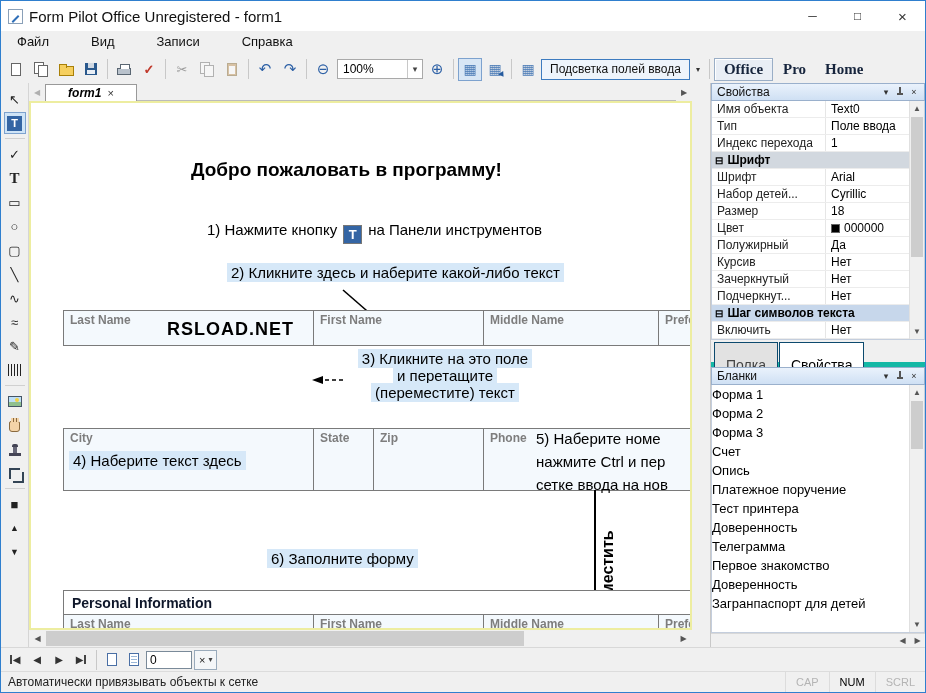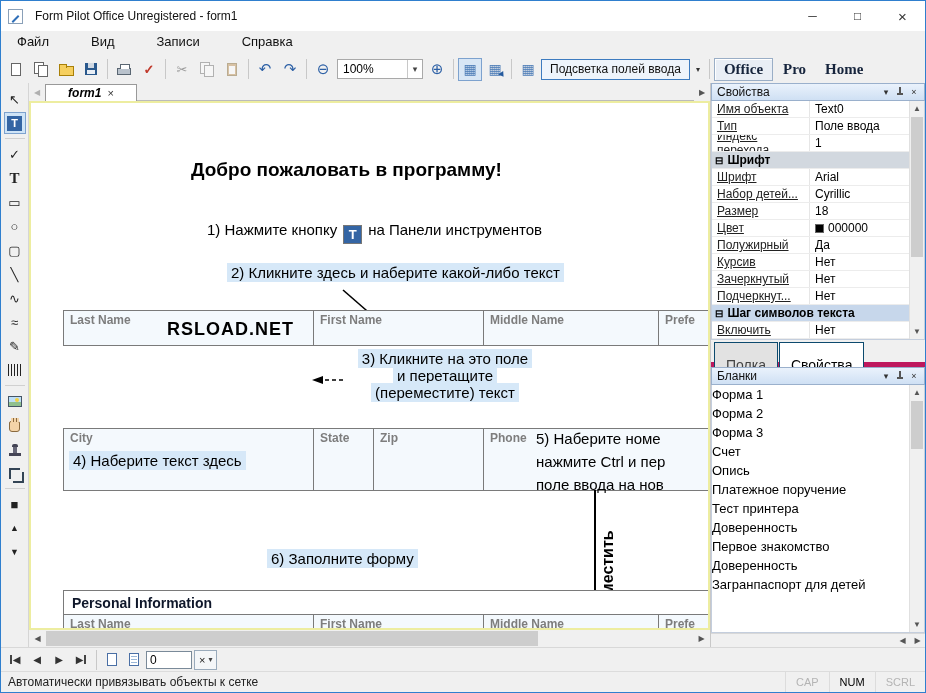--- a/index.html
+++ b/index.html
@@ -5,21 +5,21 @@
   * { margin:0; padding:0; box-sizing:border-box; }
   body { font-family:"Liberation Sans",sans-serif; background:#888; }
   .w { width:926px; height:693px; background:#f0f0f0; border:1px solid #2f7fce;
        display:flex; flex-direction:column; overflow:hidden; }
 
   
   .tb { height:30px; background:#fff; display:flex; align-items:center; padding-left:7px; }
   .appico { width:15px; height:15px; background:#fff; border:1px solid #8aa0b8; position:relative; }
   .appico::after { content:""; position:absolute; left:2px; bottom:3px; width:9px; height:2px;
                    background:#2f6fb8; transform:rotate(-45deg); }
-  .tb .ttl { font-size:12px; color:#111; margin-left:12px; flex:1; }
+  .tb .ttl { font-size:15px; color:#111; margin-left:6px; flex:1; }
   .wbtn { width:45px; height:29px; display:flex; align-items:center; justify-content:center;
           font-size:12px; color:#333; }
   .wbtn.cl { font-size:15px; }
 
   
   .mb { height:24px; display:flex; padding-left:7px; background:#f0f0f0;gap:24px; }
   .mi { font-size:13px; color:#111; padding:3px 9px; }
 
   
   .tlb { height:28px; display:flex; align-items:center; padding:0 3px; background:#f0f0f0; gap:1px; }
@@ -87,35 +87,35 @@
            font-weight:bold; font-size:16px; }
   .pinf { position:absolute; border:1px solid #7a7a7a; background:#fff; font-size:14px;
           font-weight:bold; color:#0f172a; padding:4px 0 0 8px; }
   .hscroll { height:17px; display:flex; background:#f0f0f0; }
   .sarr { width:17px; height:17px; display:flex; align-items:center; justify-content:center;
           font-size:8px; color:#555; }
   .strack { flex:1; position:relative; }
   .sthumb { position:absolute; left:0; top:1px; bottom:1px; width:76%; background:#cdcdcd; }
 
   
-  .rp { width:215px; border-left:1px solid #c8c8c8; display:flex; flex-direction:column; background:#be185d; }
+  .rp { width:215px; border-left:1px solid #c8c8c8; display:flex; flex-direction:column; background:#14b8a6;margin-left:18px; }
   .phead { height:18px; background:linear-gradient(#eaf2fc,#cfe0f4); border:1px solid #9ab0cc;
            display:flex; align-items:center; padding:0 3px 0 5px; font-size:12px; color:#111; }
   .phead .sp { flex:1; }
   .hic { width:14px; height:14px; display:flex; align-items:center; justify-content:center;
          font-size:9px; color:#333; }
   .pin { position:relative; width:12px; height:12px; }
   .pin::before { content:""; position:absolute; left:5px; top:1px; width:2px; height:6px; background:#555; }
   .pin::after  { content:""; position:absute; }
   .pin i { position:absolute; left:3px; top:7px; width:6px; height:2px; background:#555; }
   .pgridwrap { position:relative; background:#fff; border:1px solid #c4cedd; border-top:none; }
   .pgrid { margin-right:15px; }
   .prow { height:17px; display:flex; align-items:center; font-size:12px; border-bottom:1px solid #ececec; }
-  .plab { width:98px; padding-left:5px; color:#222; border-right:1px solid #e6e6e6; height:100%;
-          display:flex; align-items:center; overflow:hidden;text-decoration:underline; }
+  .plab { width:114px; padding-left:5px; color:#222; border-right:1px solid #e6e6e6; height:100%;
+          display:flex; align-items:center; overflow:hidden; }
   .pval { flex:1; padding-left:5px; color:#000; display:flex; align-items:center; gap:4px; overflow:hidden; }
   .prow.g1 { background:#d2d8df; font-weight:bold; }
   .prow.g2 { background:#c7d7eb; font-weight:bold; }
   .gic { font-size:10px; margin:0 4px 0 3px; }
   .swatch { width:9px; height:9px; background:#000; border:1px solid #666; display:inline-block; }
   .vsb { position:absolute; right:0; top:0; bottom:0; width:15px; background:#f0f0f0;
          border-left:1px solid #e0e0e0; }
   .vsb .a { height:15px; display:flex; align-items:center; justify-content:center; font-size:8px; color:#555; }
   .vsb .dn { position:absolute; bottom:0; left:0; right:0; }
   .vth { position:absolute; left:1px; right:1px; background:#cdcdcd; }
@@ -365,21 +365,21 @@
           <div class="fcell" style="flex:1;">
               <div class="flab">Phone</div>
             </div>
         </div>
 
         <div class="abs step" style="left:38px; top:349px;"><span class="hl">4) Наберите текст здесь</span></div>
 
         <div class="abs step" style="left:505px; top:324px; line-height:23px;">
           <span>5) Наберите номе</span><br>
           <span>нажмите Ctrl и пер</span><br>
-          <span>поле ввода на нов</span>
+          <span>сетке ввода на нов</span>
         </div>
 
         <div class="vline" style="left:563px; top:387px; height:144px;"></div>
         <div class="vtext" style="left:568px; top:392px; height:139px;">Переместить</div>
 
         <div class="abs step" style="left:236px; top:447px;"><span class="hl">6) Заполните форму</span></div>
 
         <div class="pinf" style="left:32px; top:487px; width:690px; height:25px;">Personal Information</div>
 
         <div class="ftab" style="left:32px; top:511px; width:690px; height:24px; border-bottom:none;">
@@ -510,20 +510,21 @@
         <div class="blist">
           <div class="bitems">
             <div class="bitem">Форма 1</div>
             <div class="bitem">Форма 2</div>
             <div class="bitem">Форма 3</div>
             <div class="bitem">Счет</div>
             <div class="bitem">Опись</div>
             <div class="bitem">Платежное поручение</div>
             <div class="bitem">Тест принтера</div>
             <div class="bitem">Доверенность</div>
+            <div class="bitem">Телеграмма</div>
             <div class="bitem">Первое знакомство</div>
             <div class="bitem">Доверенность</div>
             <div class="bitem">Загранпаспорт для детей</div>
           </div>
           <div class="vsb" style="bottom:0;">
             <div class="a">▲</div>
             <div class="vth" style="top:16px; height:48px;"></div>
             <div class="a dn">▼</div>
           </div>
         </div>

